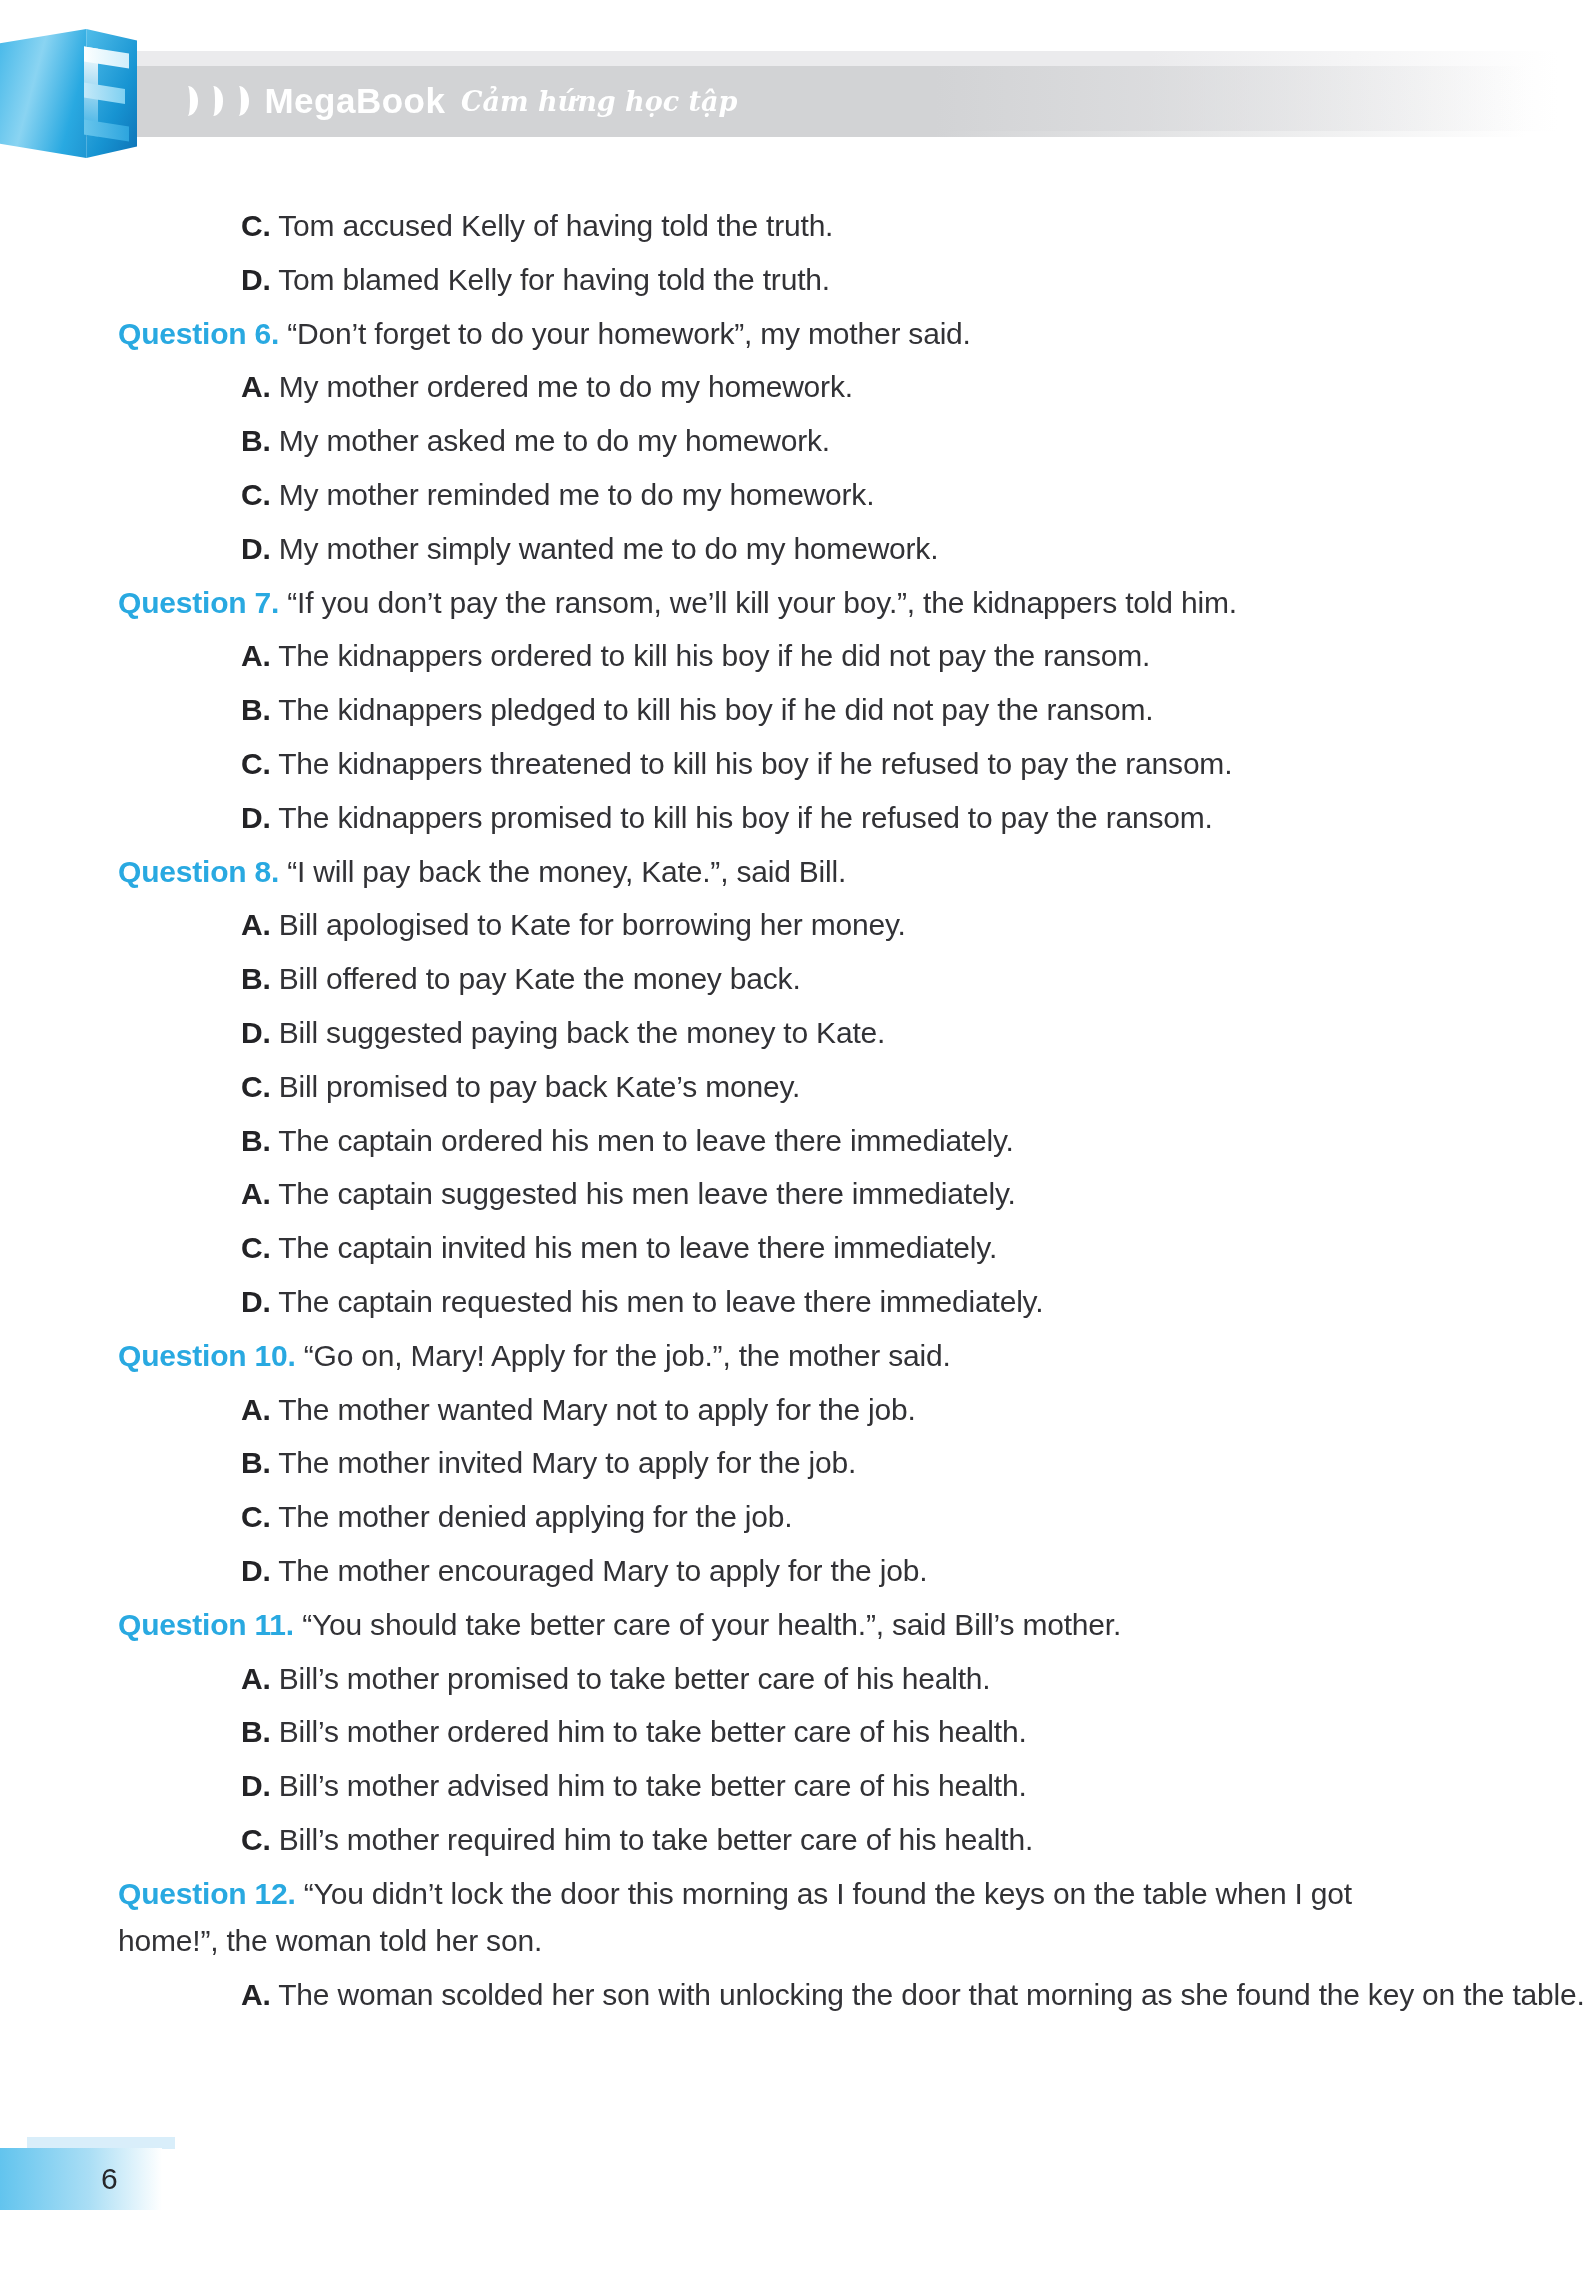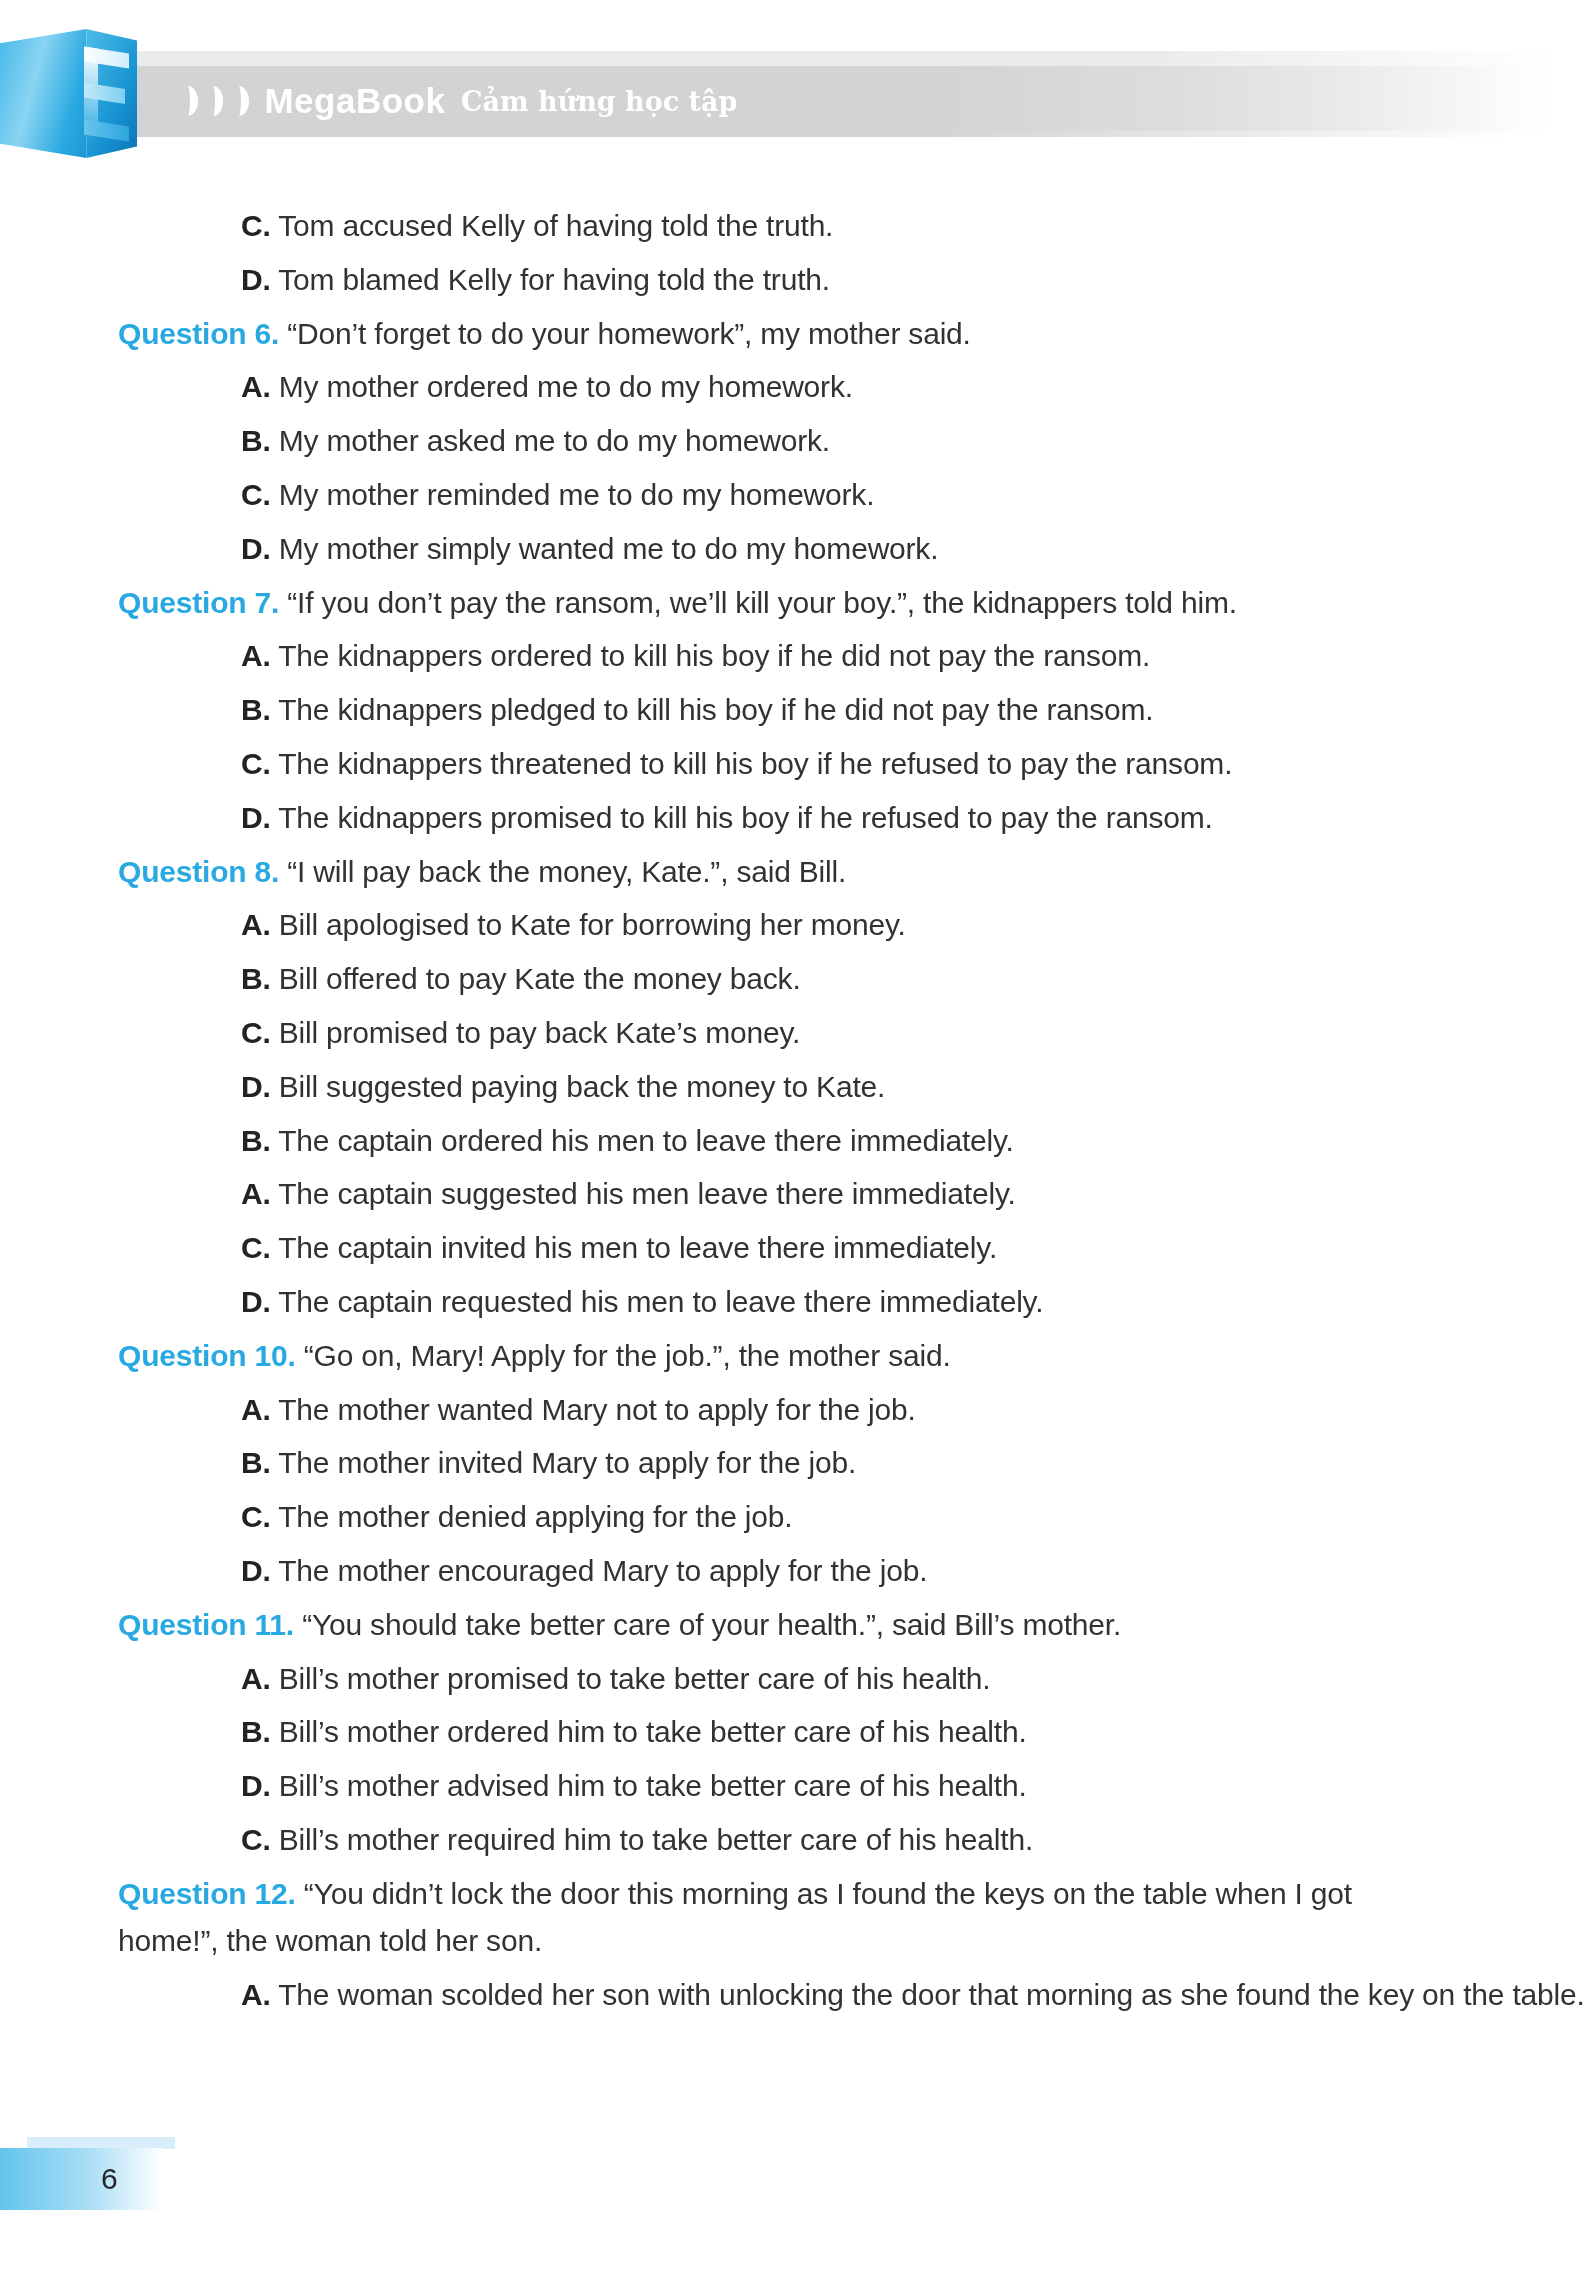--- a/index.html
+++ b/index.html
@@ -16,21 +16,21 @@
     position:absolute;left:5.9px;top:14.6px;right:0;height:71px;
     background:linear-gradient(to right,#d2d3d5 0%,#d2d3d5 58%,rgba(210,211,213,0) 96%);
   }
   .brand-line{
     position:absolute;left:152px;top:0;height:100px;display:flex;align-items:center;gap:15.6px;
   }
   .arcs{display:flex;align-items:center;gap:4.9px;}
   .arc{width:12.7px;height:30px;border-right:8.8px solid #ffffff;border-radius:50%;}
   .brand-name{color:#ffffff;font-weight:700;font-size:35px;letter-spacing:0.5px;white-space:nowrap;}
   .brand-tagline{
-    color:#ffffff;font-weight:700;font-size:27px;white-space:nowrap;
+    color:#ffffff;font-style:italic;font-weight:700;font-size:27px;white-space:nowrap;
     font-family:"DejaVu Serif",serif;
   }
   
   .logo{position:absolute;left:0;top:29px;width:137px;height:129px;}
   .logo-side{
     position:absolute;left:0;top:0;width:100%;height:100%;
     clip-path:polygon(0 11%,63% 0%,63% 100%,0 89%);
     background:linear-gradient(105deg,#45b8e9 0%,#8ad4f2 28%,#29a9e1 55%,#0d72b6 100%);
   }
   .logo-front{
@@ -101,22 +101,22 @@
       <div class="item option"><span class="opt-letter">C.</span> <span>My mother reminded me to do my homework.</span></div>
       <div class="item option"><span class="opt-letter">D.</span> <span>My mother simply wanted me to do my homework.</span></div>
       <div class="item question"><span class="q-label">Question 7.</span> <span>“If you don’t pay the ransom, we’ll kill your boy.”, the kidnappers told him.</span></div>
       <div class="item option"><span class="opt-letter">A.</span> <span>The kidnappers ordered to kill his boy if he did not pay the ransom.</span></div>
       <div class="item option"><span class="opt-letter">B.</span> <span>The kidnappers pledged to kill his boy if he did not pay the ransom.</span></div>
       <div class="item option"><span class="opt-letter">C.</span> <span>The kidnappers threatened to kill his boy if he refused to pay the ransom.</span></div>
       <div class="item option"><span class="opt-letter">D.</span> <span>The kidnappers promised to kill his boy if he refused to pay the ransom.</span></div>
       <div class="item question"><span class="q-label">Question 8.</span> <span>“I will pay back the money, Kate.”, said Bill.</span></div>
       <div class="item option"><span class="opt-letter">A.</span> <span>Bill apologised to Kate for borrowing her money.</span></div>
       <div class="item option"><span class="opt-letter">B.</span> <span>Bill offered to pay Kate the money back.</span></div>
+      <div class="item option"><span class="opt-letter">D.</span> <span>Bill suggested paying back the money to Kate.</span></div>
       <div class="item option"><span class="opt-letter">C.</span> <span>Bill promised to pay back Kate’s money.</span></div>
-      <div class="item option"><span class="opt-letter">D.</span> <span>Bill suggested paying back the money to Kate.</span></div>
       <div class="item option"><span class="opt-letter">B.</span> <span>The captain ordered his men to leave there immediately.</span></div>
       <div class="item option"><span class="opt-letter">A.</span> <span>The captain suggested his men leave there immediately.</span></div>
       <div class="item option"><span class="opt-letter">C.</span> <span>The captain invited his men to leave there immediately.</span></div>
       <div class="item option"><span class="opt-letter">D.</span> <span>The captain requested his men to leave there immediately.</span></div>
       <div class="item question"><span class="q-label">Question 10.</span> <span>“Go on, Mary! Apply for the job.”, the mother said.</span></div>
       <div class="item option"><span class="opt-letter">A.</span> <span>The mother wanted Mary not to apply for the job.</span></div>
       <div class="item option"><span class="opt-letter">B.</span> <span>The mother invited Mary to apply for the job.</span></div>
       <div class="item option"><span class="opt-letter">C.</span> <span>The mother denied applying for the job.</span></div>
       <div class="item option"><span class="opt-letter">D.</span> <span>The mother encouraged Mary to apply for the job.</span></div>
       <div class="item question"><span class="q-label">Question 11.</span> <span>“You should take better care of your health.”, said Bill’s mother.</span></div>

